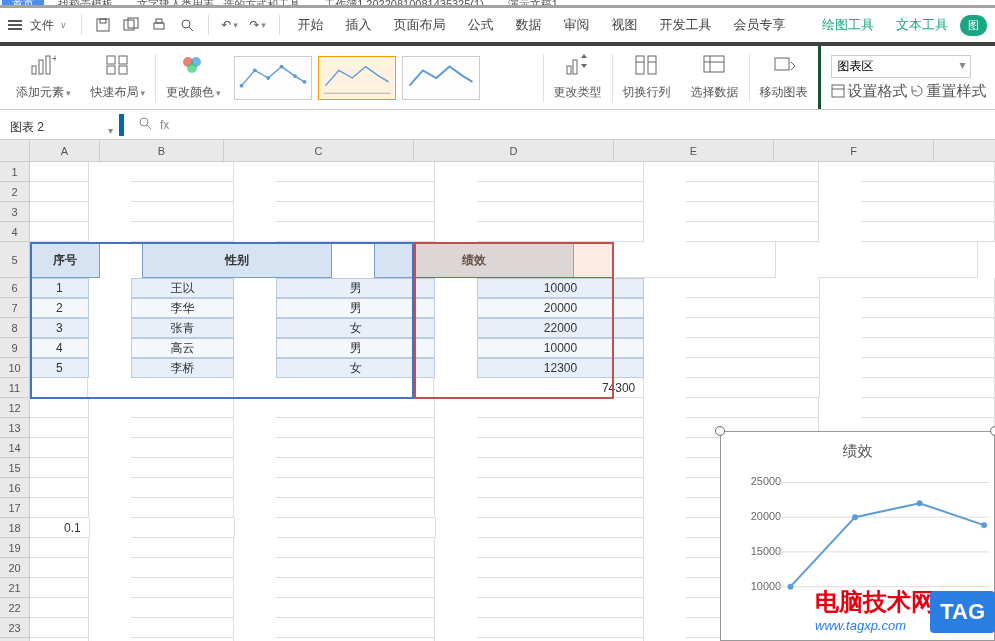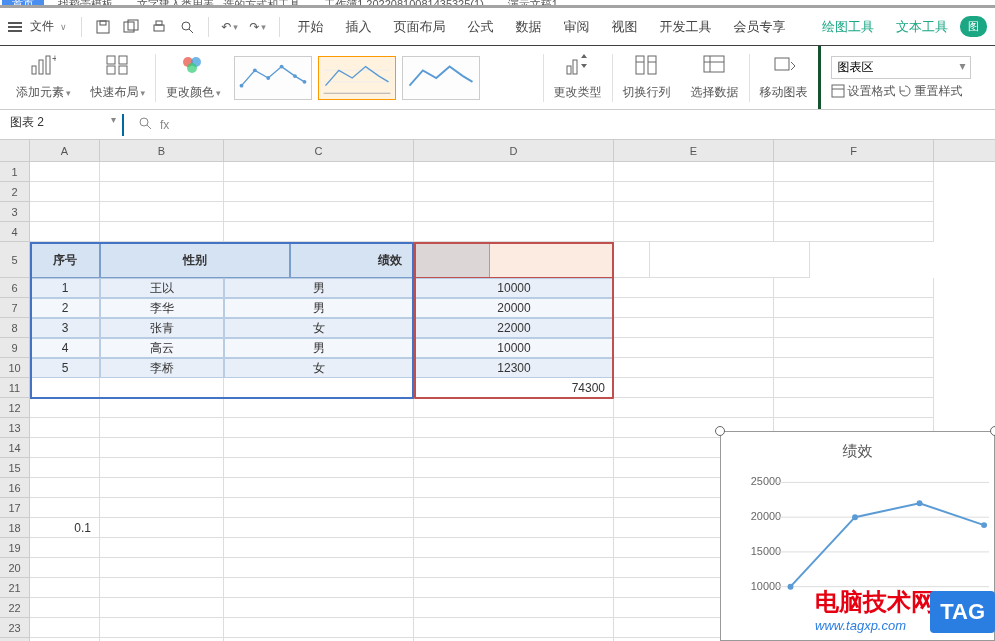--- a/index.html
+++ b/index.html
@@ -4,63 +4,63 @@
 <style>
 * { margin: 0; padding: 0; box-sizing: border-box; font-family: "Microsoft YaHei", sans-serif; }
 body { background: #fff; width: 995px; height: 641px; overflow: hidden; position: relative; font-size: 12px; }
 
 
 .doc-tabs { height: 8px; background: #fff; display: flex; gap: 4px; padding-left: 2px; border-bottom: 3px solid #a3a3a3; overflow: hidden; }
 .doc-tab { display: flex; align-items: center; padding: 0 10px; height: 8px; font-size: 11px; gap: 4px; color: #555; white-space: nowrap; }
 .doc-tab.active { background: #4a8ef0; color: #fff; }
 
 
-.menubar { height: 38px; display: flex; align-items: center; border-bottom: 1px solid #404040; padding: 0 8px; gap: 2px; }
+.menubar { height: 38px; display: flex; align-items: center; border-bottom: 4px solid #404040; padding: 0 8px; gap: 2px; }
 .menubar .file-menu { display: flex; align-items: center; gap: 4px; color: #444; padding: 0 6px; }
 .menubar .sep { width: 1px; height: 20px; background: #ddd; margin: 0 6px; }
 .menubar .qicon { width: 18px; height: 18px; display: flex; align-items: center; justify-content: center; color: #555; cursor: pointer; margin: 0 4px; }
 .menubar .menu-item { padding: 0 10px; color: #444; cursor: pointer; font-size: 13px; }
 .menubar .menu-item.green { color: #1ba784; }
 .menubar .menu-item.blue-pill { background: #1ba784; color: #fff; padding: 3px 8px; border-radius: 10px; font-size: 11px; }
 
 
 .ribbon { height: 64px; display: flex; align-items: center; border-bottom: 1px solid #ccc; padding: 0 6px; gap: 0; }
 .ribbon .group { display: flex; flex-direction: column; align-items: center; justify-content: center; padding: 0 10px; height: 100%; color: #555; }
 .ribbon .group-label { font-size: 12px; margin-top: 2px; }
 .ribbon .vsep { width: 1px; height: 48px; background: #e0e0e0; }
 .ribbon .big-icon { font-size: 22px; color: #666; }
 .ribbon .chart-thumb { width: 78px; height: 44px; border: 1px solid #ccc; margin: 0 3px; background: #fdfdfd; position: relative; cursor: pointer; }
 .ribbon .chart-thumb.sel { border: 1px solid #f90; background: #fff3e0; }
 .ribbon svg.thumb-svg { width: 100%; height: 100%; }
 .ribbon .right-panel { display: flex; flex-direction: column; gap: 4px; padding-left: 10px; border-left: 3px solid #14532d; height: 100%; justify-content: center; }
 .ribbon .right-panel .dropdown { border: 1px solid #ccc; padding: 2px 18px 2px 6px; font-size: 12px; width: 140px; position: relative; }
 .ribbon .right-panel .dropdown:after { content: "▾"; position: absolute; right: 4px; color: #888; }
-.ribbon .right-panel .btn-row { display: flex; gap: 2px; font-size: 12px; color: #555; }
+.ribbon .right-panel .btn-row { display: flex; gap: 2px; font-size: 15px; color: #555; }
 .ribbon .small-btn { display: flex; align-items: center; gap: 3px; cursor: pointer; }
 
 
 .formula-bar { height: 30px; border-bottom: 1px solid #ccc; display: flex; align-items: center; }
-.name-box { width: 120px; border-right: 2px solid #0369a1; padding: 0 6px; display: flex; align-items: flex-start; justify-content: space-between; height: 22px; margin: 0 4px; color: #333; }
+.name-box { width: 120px; border-right: 5px solid #0369a1; padding: 0 6px; display: flex; align-items: flex-end; justify-content: space-between; height: 22px; margin: 0 4px; color: #333; }
 .name-box:after { content: "▾"; color: #888; font-size: 10px; }
 .fx-area { display: flex; align-items: center; gap: 8px; padding-left: 10px; color: #888; }
 .fx-area .fx { }
 
 
 .grid-wrap { position: relative; display: flex; height: calc(641px - 8px - 38px - 64px - 30px); }
 .row-headers { width: 30px; background: #e9e9e9; border-right: 1px solid #ccc; }
 .row-headers .corner { height: 22px; border-bottom: 1px solid #ccc; background: #e9e9e9; }
 .row-headers .rh { height: 20px; border-bottom: 1px solid #ccc; text-align: center; font-size: 11px; color: #555; line-height: 20px; }
 .row-headers .rh.tall { height: 36px; line-height: 36px; }
 .cols { flex: 1; overflow: hidden; position: relative; }
 .col-headers { display: flex; height: 22px; background: #e9e9e9; border-bottom: 1px solid #ccc; }
 .col-headers .ch { border-right: 1px solid #ccc; text-align: center; font-size: 11px; color: #555; line-height: 22px; }
 .ch.A { width: 70px; } .ch.B { width: 124px; } .ch.C { width: 190px; } .ch.D { width: 200px; } .ch.E { width: 160px; } .ch.F { width: 160px; }
 
 .cells { position: relative; }
-.row { display: flex; height: 20px; }
+.row { display: flex; height: 20px; gap: 42px; }
 .row.tall { height: 36px; }
 .cell { border-right: 1px solid #ddd; border-bottom: 1px solid #ddd; font-size: 12px; display: flex; align-items: center; justify-content: center; color: #333; }
 .cell.A { width: 70px; } .cell.B { width: 124px; } .cell.C { width: 190px; } .cell.D { width: 200px; } .cell.E { width: 160px; } .cell.F { width: 160px; }
 .cell.right { justify-content: flex-end; padding-right: 8px; }
 
 .tbl-header { background: #d6e3f3; font-weight: bold; border: 1px solid #7a9ec9 !important; }
 .tbl-row-odd { background: #e8eff9; border: 1px solid #b8cce4 !important; }
 .tbl-row-even { background: #f4f7fc; border: 1px solid #b8cce4 !important; }
 
 .sel-outline { position: absolute; border: 2px solid #c0504d; pointer-events: none; }

